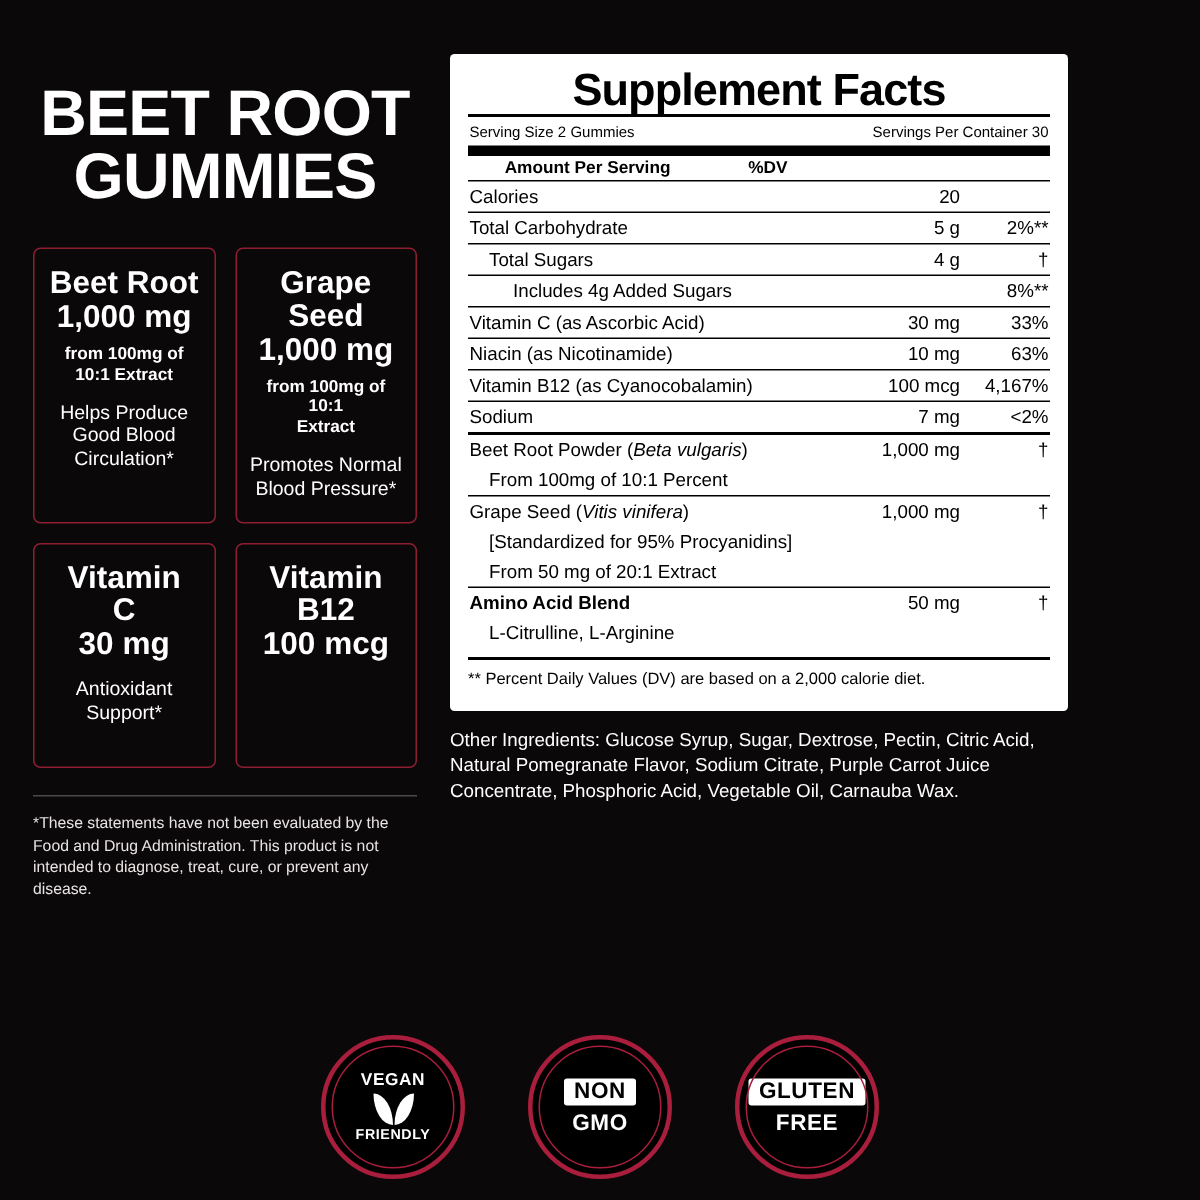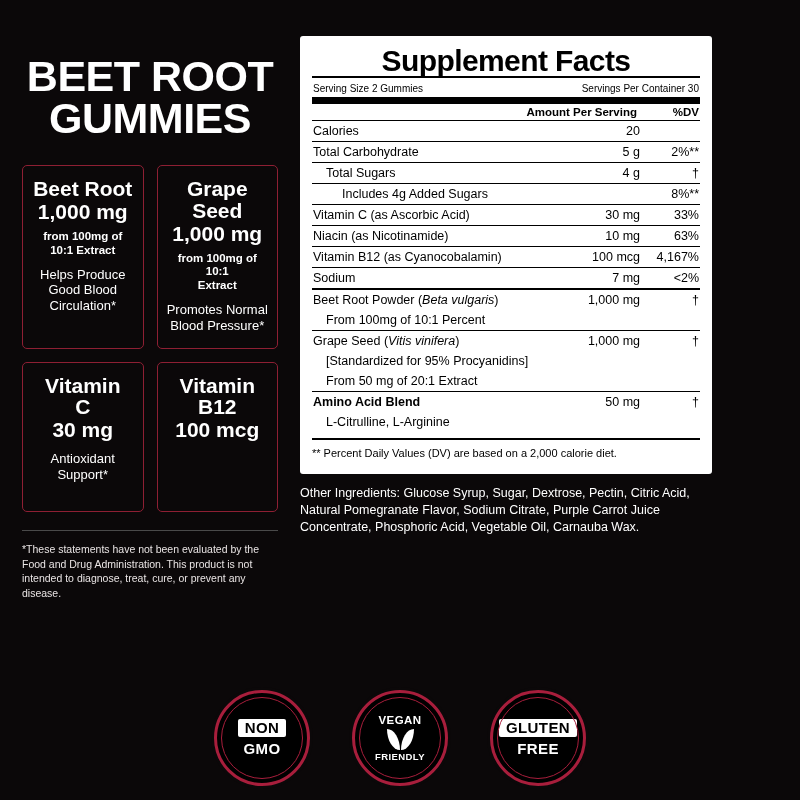--- a/index.html
+++ b/index.html
@@ -110,25 +110,24 @@
   .rule-thick { border-bottom: 7px solid #000; }
 
   .sf-serving {
     display: flex;
     justify-content: space-between;
     font-size: 10px;
     padding: 5px 1px 3px 1px;
   }
   .sf-amt-header {
     display: flex;
-    justify-content: flex-end;
     font-size: 11.5px;
     font-weight: 700;
     padding: 2px 1px 2px 0;
-    gap: 16px;
+    gap: 32px;
   }
   .sf-amt-header .aps { width: 135px; text-align: right; }
   .sf-amt-header .dv { width: 46px; text-align: right; }
 
   table.sf { width: 100%; border-collapse: collapse; font-size: 12.5px; }
   table.sf td { padding: 3px 1px; vertical-align: top; }
   table.sf td.amt { width: 86px; text-align: right; padding-right: 8px; white-space: nowrap;}
   table.sf td.dv { width: 52px; text-align: right; white-space: nowrap; }
   tr.line td { border-bottom: 1px solid #000; }
   .ind1 { padding-left: 14px !important; }
@@ -337,34 +336,34 @@
 
       <div class="sf-foot">
         <div>** Percent Daily Values (DV) are based on a 2,000 calorie diet.</div>
       </div>
     </div>
 
     <div class="other-ing">Other Ingredients: Glucose Syrup, Sugar, Dextrose, Pectin, Citric Acid, Natural Pomegranate Flavor, Sodium Citrate, Purple Carrot Juice Concentrate, Phosphoric Acid, Vegetable Oil, Carnauba Wax.</div>
   </div>
 
   <div class="badges">
-    <div class="badge gmo">
-      <div class="ring"></div>
-      <div class="badge-t1">NON</div>
-      <div class="badge-t2">GMO</div>
-    </div>
     <div class="badge vegan">
       <div class="ring"></div>
       <div class="badge-t1">VEGAN</div>
       <div class="leaf-wrap">
         <div class="leaf"></div>
         <div class="leaf r"></div>
       </div>
       <div class="badge-t2">FRIENDLY</div>
     </div>
+    <div class="badge gmo">
+      <div class="ring"></div>
+      <div class="badge-t1">NON</div>
+      <div class="badge-t2">GMO</div>
+    </div>
     <div class="badge gluten">
       <div class="ring"></div>
       <div class="badge-t1">GLUTEN</div>
       <div class="badge-t2">FREE</div>
     </div>
   </div>
 
 </div>
 
 </body></html>

